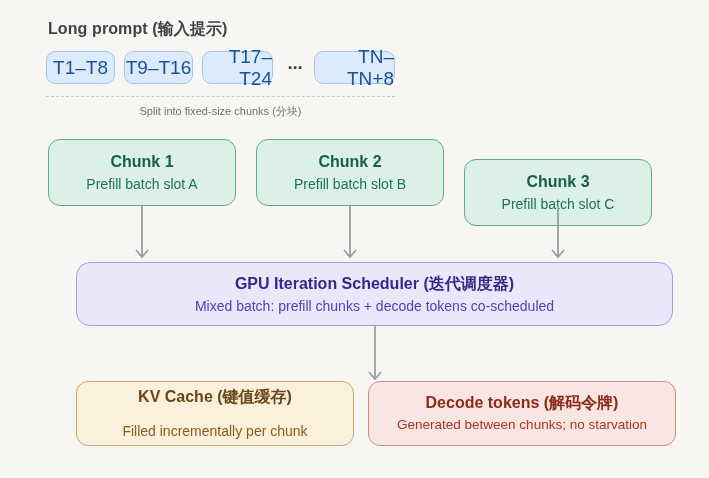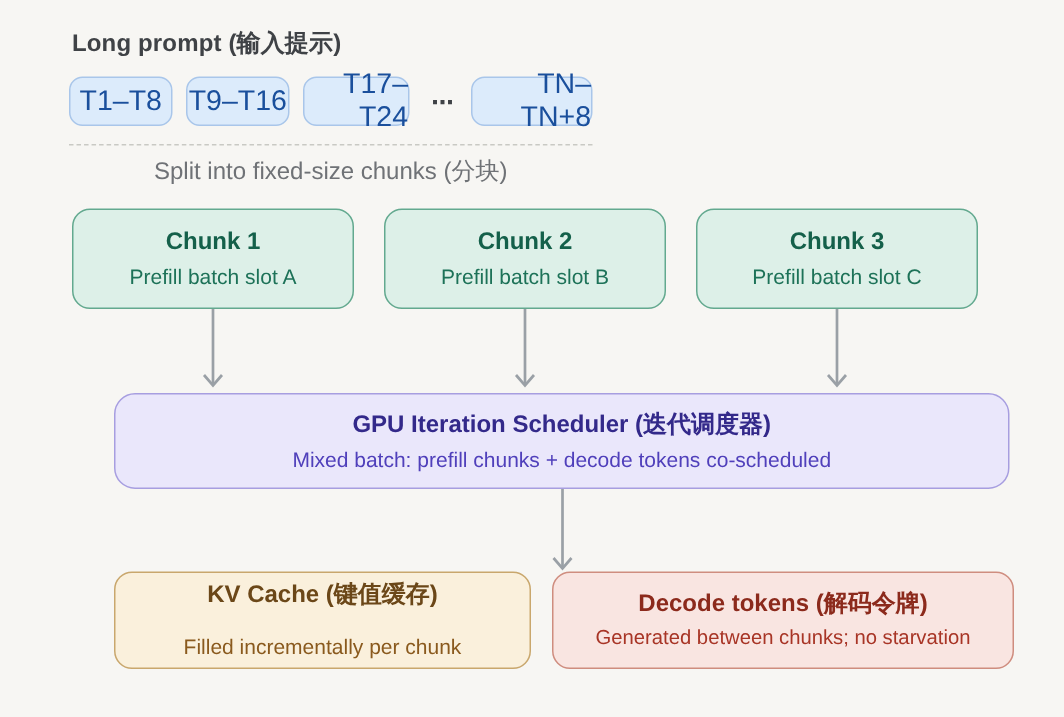--- a/index.html
+++ b/index.html
@@ -43,21 +43,21 @@
     color: var(--label-text, #3f4246);
     font-size: 15px; font-weight: 700; letter-spacing: 1px;
   }
   .dashed-line {
     left: 46px; top: 96px; width: 349px; height: 0;
     border-top: 1.5px dashed var(--dashed-line, #c9c9c4);
   }
   .split-caption {
     left: 46px; top: 104px; width: 349px;
     text-align: center;
-    font-size: 16px;
+    font-size: 11px;
     color: var(--muted-text, #6f7276);
   }
 
   
   .card {
     box-sizing: border-box;
     display: flex; flex-direction: column;
     align-items: center; justify-content: center;
     gap: 3px;
     border-radius: 12px;
@@ -67,21 +67,21 @@
 
   .chunk-card {
     top: 139px; width: 188px; height: 67px;
     background: var(--chunk-bg, #ddf0e8);
     border: 1.5px solid var(--chunk-border, #63a98f);
   }
   .chunk-card .card-title { color: var(--chunk-title, #14604a); }
   .chunk-card .card-subtitle { color: var(--chunk-subtitle, #1d7258); }
   .chunk-1 { left: 48px; }
   .chunk-2 { left: 256px; }
-  .chunk-3 { left: 464px; }
+  .chunk-3 { left: 464px; margin-top: 20px; }
 
   .scheduler-card {
     left: 76px; top: 262px; width: 597px; height: 64px;
     background: var(--scheduler-bg, #eae7fb);
     border: 1.5px solid var(--scheduler-border, #a79ee0);
     border-radius: 14px;
   }
   .scheduler-card .card-title { color: var(--scheduler-title, #33298a); }
   .scheduler-card .card-subtitle { color: var(--scheduler-subtitle, #5040bb); }
 

